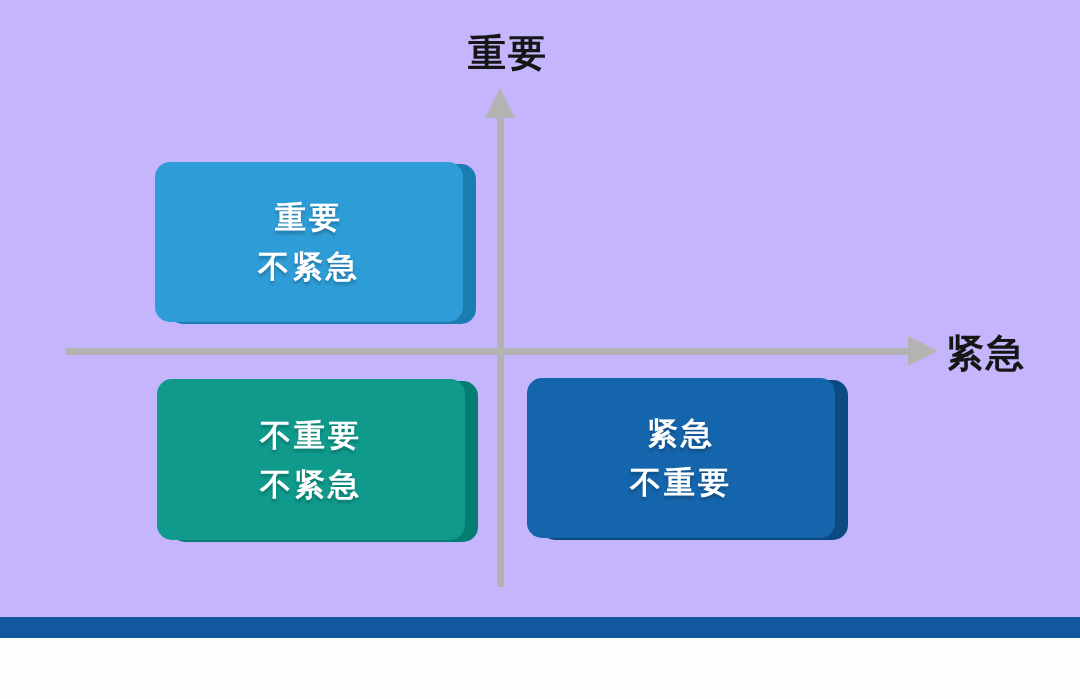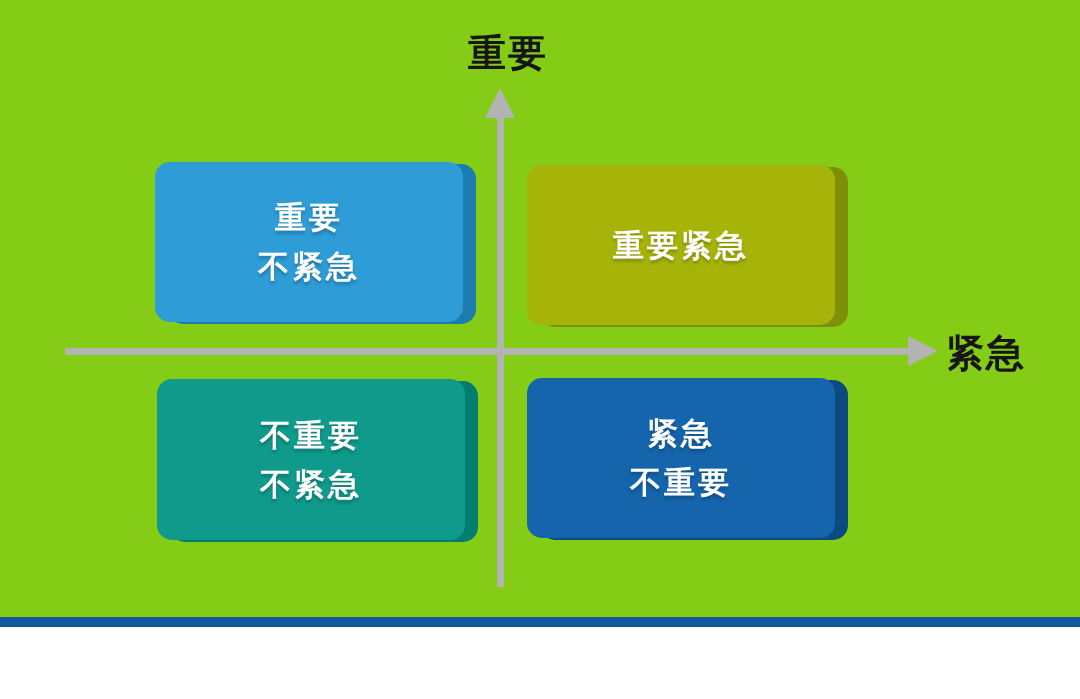--- a/index.html
+++ b/index.html
@@ -5,22 +5,22 @@
   html, body {
     margin: 0;
     padding: 0;
   }
   body {
     font-family: "Liberation Sans", "DejaVu Sans", sans-serif;
   }
   .canvas {
     position: relative;
     width: 1080px;
-    height: 627px;
-    background: #84cc16;
+    height: 698px;
+    background: #c4b5fd;
     overflow: hidden;
   }
 
   
   .axis-line {
     position: absolute;
     background: #b3b3b3;
   }
   .v-line {
     left: 497px;
@@ -150,27 +150,20 @@
   <div class="axis-label x-label">紧急</div>
 
   <div class="box box-tl">
     <div class="back" style="background: rgb(26, 124, 176);"></div>
     <div class="face" style="background: rgb(46, 156, 214);">
       <span>重要</span>
       <span>不紧急</span>
     </div>
   </div>
 
-  <div class="box box-tr">
-    <div class="back" style="background: rgb(127, 144, 7);"></div>
-    <div class="face" style="background: rgb(166, 180, 10);">
-      <span>重要紧急</span>
-      <span></span>
-    </div>
-  </div>
 
   <div class="box box-bl">
     <div class="back" style="background: rgb(4, 125, 113);"></div>
     <div class="face" style="background: rgb(15, 154, 140);">
       <span>不重要</span>
       <span>不紧急</span>
     </div>
   </div>
 
   <div class="box box-br">

